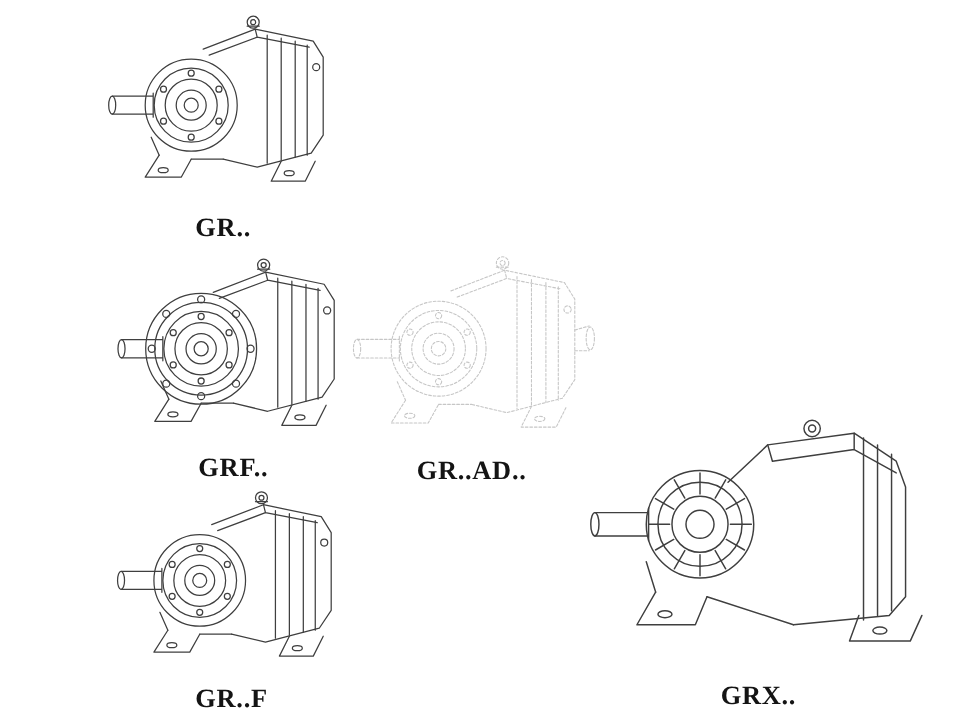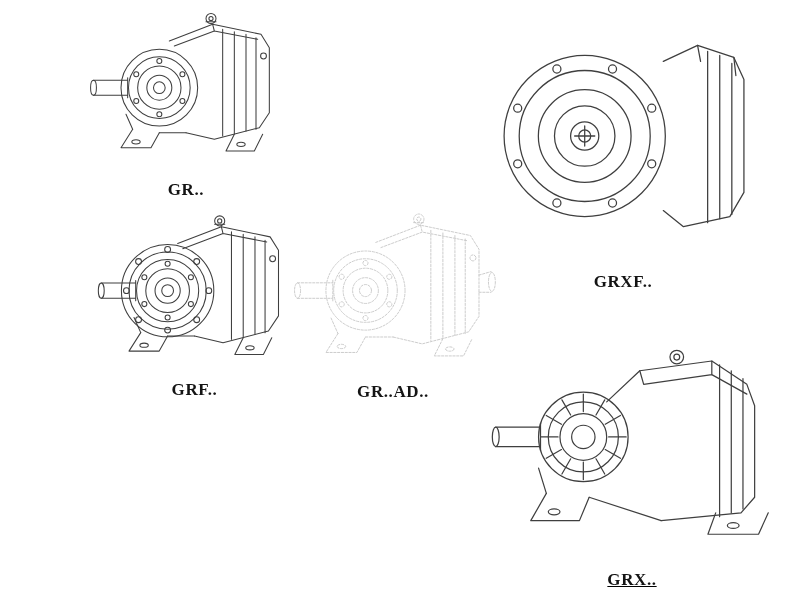--- a/index.html
+++ b/index.html
@@ -3,21 +3,21 @@
 <meta charset="utf-8">
 <style>
   html,body{margin:0;padding:0;background:#fff;}
   .canvas{position:relative;width:800px;height:600px;background:#ffffff;overflow:hidden;
           font-family:"Liberation Serif", serif;}
   figure.fig-block{position:absolute;margin:0;display:flex;flex-direction:column;
           align-items:center;justify-content:flex-end;}
   .fig-block svg{width:100%;flex:1 1 auto;min-height:0;}
   .fig{stroke:#3f3f3f;fill:none;stroke-width:1.25;stroke-linejoin:round;stroke-linecap:round;}
   .fig.faded{stroke:#c6c6c6;stroke-width:1.05;stroke-dasharray:2.6 1.8;}
-  figcaption.lbl{flex:0 0 auto;height:24px;line-height:24px;font-weight:700;font-size:17px;
+  figcaption.lbl{flex:0 0 auto;height:24px;line-height:24px;font-weight:700;font-size:22px;
           color:#141414;letter-spacing:0.6px;text-align:center;white-space:nowrap;}
   .defs-holder{position:absolute;width:0;height:0;overflow:hidden;}
 </style>
 </head>
 <body>
 
 <div class="canvas">
 
   <svg class="defs-holder" aria-hidden="true">
     <defs>
@@ -125,43 +125,43 @@
   </svg>
 
   <figure class="fig-block" style="left:86px;top:4px;width:200px;height:198px;">
     <svg class="fig" viewBox="0 0 240 200" preserveAspectRatio="xMidYMid meet">
         <use href="#gb-base"></use>
       </svg>
     <figcaption class="lbl">GR..</figcaption>
   </figure>
 
 
-  <figure class="fig-block" style="left:492px;top:2px;width:262px;height:292px;">
-    <svg class="fig" viewBox="0 0 260 220" preserveAspectRatio="xMidYMid meet">
-        <use href="#gb-front"></use>
-      </svg>
-    <figcaption class="lbl">GRXF..</figcaption>
-  </figure>
 
   <figure class="fig-block" style="left:92px;top:210px;width:205px;height:192px;">
     <svg class="fig" viewBox="0 0 240 200" preserveAspectRatio="xMidYMid meet">
         <use href="#gb-flangefront"></use>
       </svg>
     <figcaption class="lbl">GRF..</figcaption>
   </figure>
 
   <figure class="fig-block" style="left:288px;top:208px;width:210px;height:196px;justify-content:center;">
     <svg class="fig faded" viewBox="0 0 240 200" preserveAspectRatio="xMidYMid meet">
         <use href="#gb-ad"></use>
       </svg>
     <figcaption class="lbl">GR..AD..</figcaption>
   </figure>
 
+  <figure class="fig-block" style="left:88px;top:404px;width:210px;height:190px;">
+    <svg class="fig" viewBox="0 0 240 200" preserveAspectRatio="xMidYMid meet">
+        <use href="#gb-base"></use>
+      </svg>
+    <figcaption class="lbl">GR..F</figcaption>
+  </figure>
 
 
-  <figure class="fig-block" style="left:486px;top:300px;width:292px;height:292px;text-decoration:underline;">
+  <figure class="fig-block" style="left:486px;top:300px;width:292px;height:292px;">
     <svg class="fig" viewBox="0 0 300 250" preserveAspectRatio="xMidYMid meet">
         <use href="#gb-grx"></use>
       </svg>
     <figcaption class="lbl">GRX..</figcaption>
   </figure>
 
 </div>
 
 </body></html>

